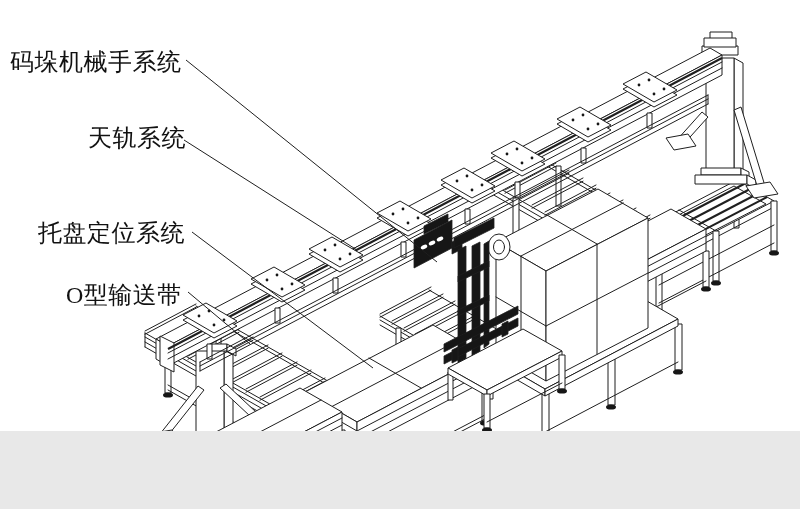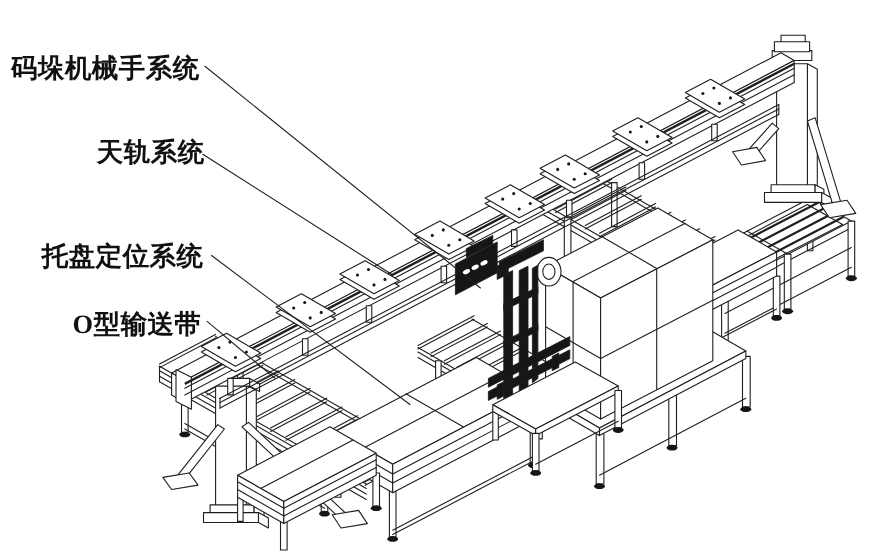--- a/index.html
+++ b/index.html
@@ -2,21 +2,21 @@
 <html style="--background: #ffffff; --stroke-color: #1f1f1f; --dark-fill: #161616; --label-color: #111111;"><head>
 <meta charset="utf-8">
 <style>
   :root{
     --background:#ffffff;
     --stroke-color:#1f1f1f;
     --dark-fill:#161616;
     --label-color:#111111;
   }
   html,body{margin:0;padding:0;background:#e8e8e8;}
-  .stage{position:relative;width:800px;height:509px;background:var(--background);overflow:hidden;font-family:"Liberation Serif","DejaVu Serif",serif;font-weight:bold;}
+  .stage{position:relative;width:800px;height:431px;background:var(--background);overflow:hidden;font-family:"Liberation Serif","DejaVu Serif",serif;}
   svg{position:absolute;left:0;top:0;}
   .ln{stroke:var(--stroke-color);fill:none;stroke-width:1;stroke-linecap:round;stroke-linejoin:round;}
   .fw{stroke:var(--stroke-color);fill:#ffffff;stroke-width:1;stroke-linejoin:round;}
   .fd{stroke:var(--stroke-color);fill:var(--dark-fill);stroke-width:.8;stroke-linejoin:round;}
   .lt{stroke:var(--stroke-color);stroke-width:2.2;fill:none;}
   .sl{stroke:var(--stroke-color);stroke-width:2;fill:none;}
   .dot{fill:var(--dark-fill);stroke:none;}
   .leader{stroke:var(--stroke-color);stroke-width:1;fill:none;}
   .lbl{font-family:"Liberation Serif","DejaVu Serif",serif;font-size:24px;fill:var(--label-color);letter-spacing:.5px;}
 </style>

